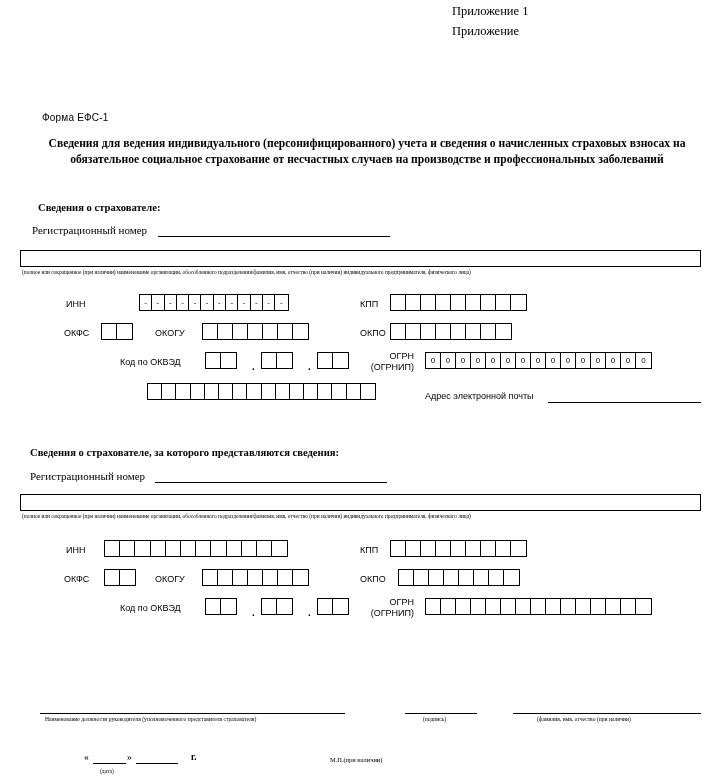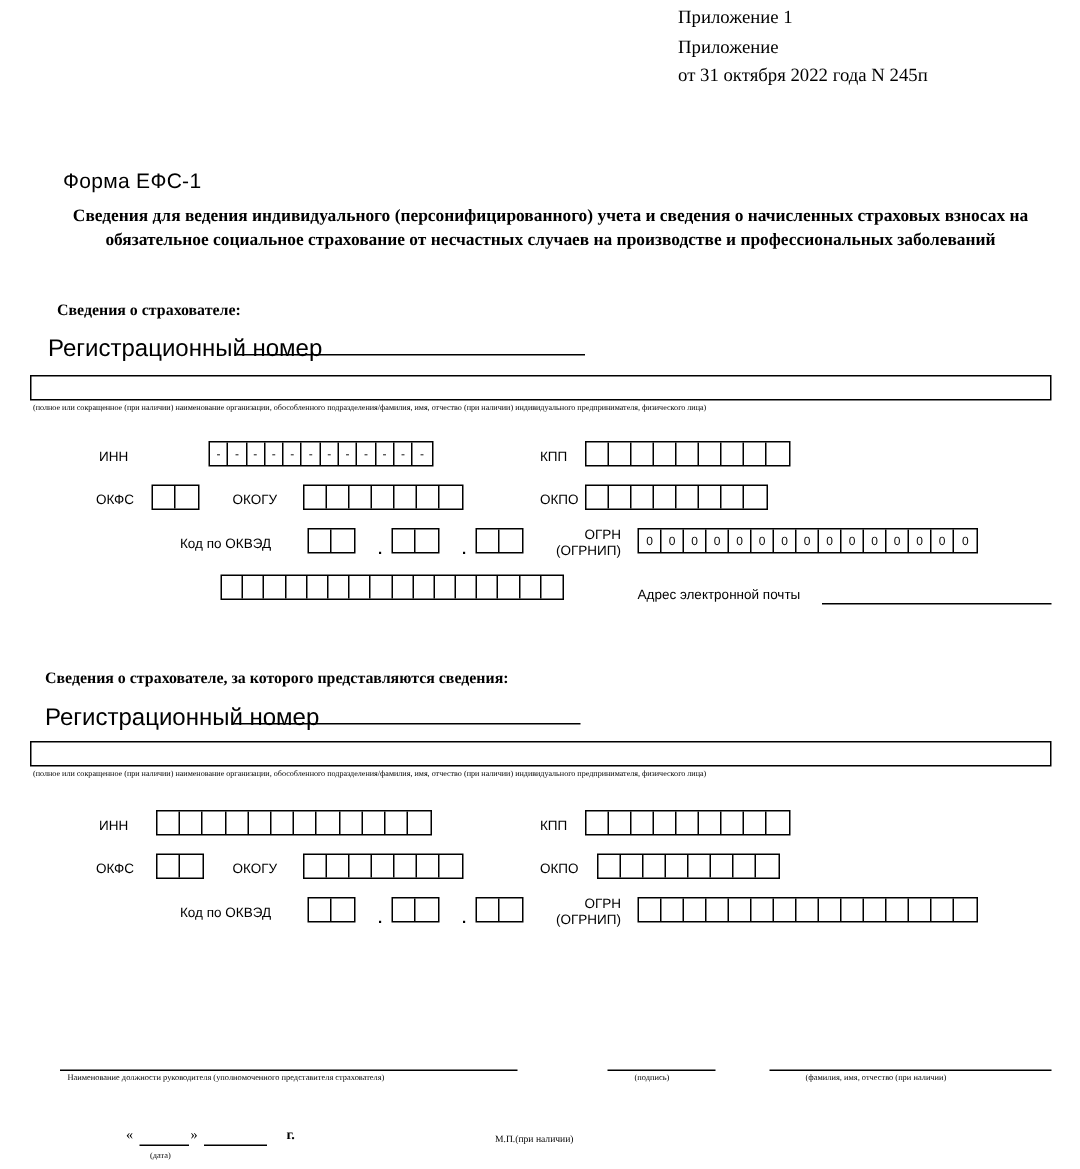--- a/index.html
+++ b/index.html
@@ -31,21 +31,21 @@
     white-space: nowrap;
   }
   .approval div { white-space: nowrap; }
 
   
   .form-no {
     position: absolute;
     left: 42px;
     top: 112px;
     font-family: "Liberation Sans", "DejaVu Sans", sans-serif;
-    font-size: 14px;
+    font-size: 10px;
     letter-spacing: .2px;
   }
 
   
   .title {
     position: absolute;
     left: 42px;
     top: 136px;
     width: 650px;
     text-align: center;
@@ -62,22 +62,22 @@
     font-weight: bold;
     font-size: 10.6px;
     white-space: nowrap;
   }
   #sec1-head { left: 38px; top: 202px; }
   #sec2-head { left: 30px; top: 447px; }
 
   
   .regnum-label {
     position: absolute;
-    font-family: Liberation Sans, sans-serif;
-    font-size: 16px;
+    font-family: Liberation Serif, serif;
+    font-size: 11px;
     white-space: nowrap;
   }
   .rule {
     position: absolute;
     border-bottom: 1.2px solid #000;
     height: 0;
   }
   #reg1-label { left: 32px; top: 224px; }
   #reg1-rule  { left: 158px; top: 236px; width: 232px; }
   #reg2-label { left: 30px; top: 470px; }
@@ -162,21 +162,20 @@
   .date-txt.b { font-weight: bold; }
 </style>
 </head>
 <body>
 
 <div class="page">
 
   <div class="approval">
     <div>Приложение 1</div>
     <div>Приложение</div>
-    <div>от 31 октября 2022 года N 245п</div>
   </div>
 
   <div class="form-no">Форма ЕФС-1</div>
 
   <div class="title">
     <span>Сведения для ведения индивидуального (персонифицированного) учета и сведения о начисленных</span>
     <span>страховых взносах на обязательное социальное страхование от несчастных случаев на производстве и</span>
     <span>профессиональных заболеваний</span>
   </div>
 

